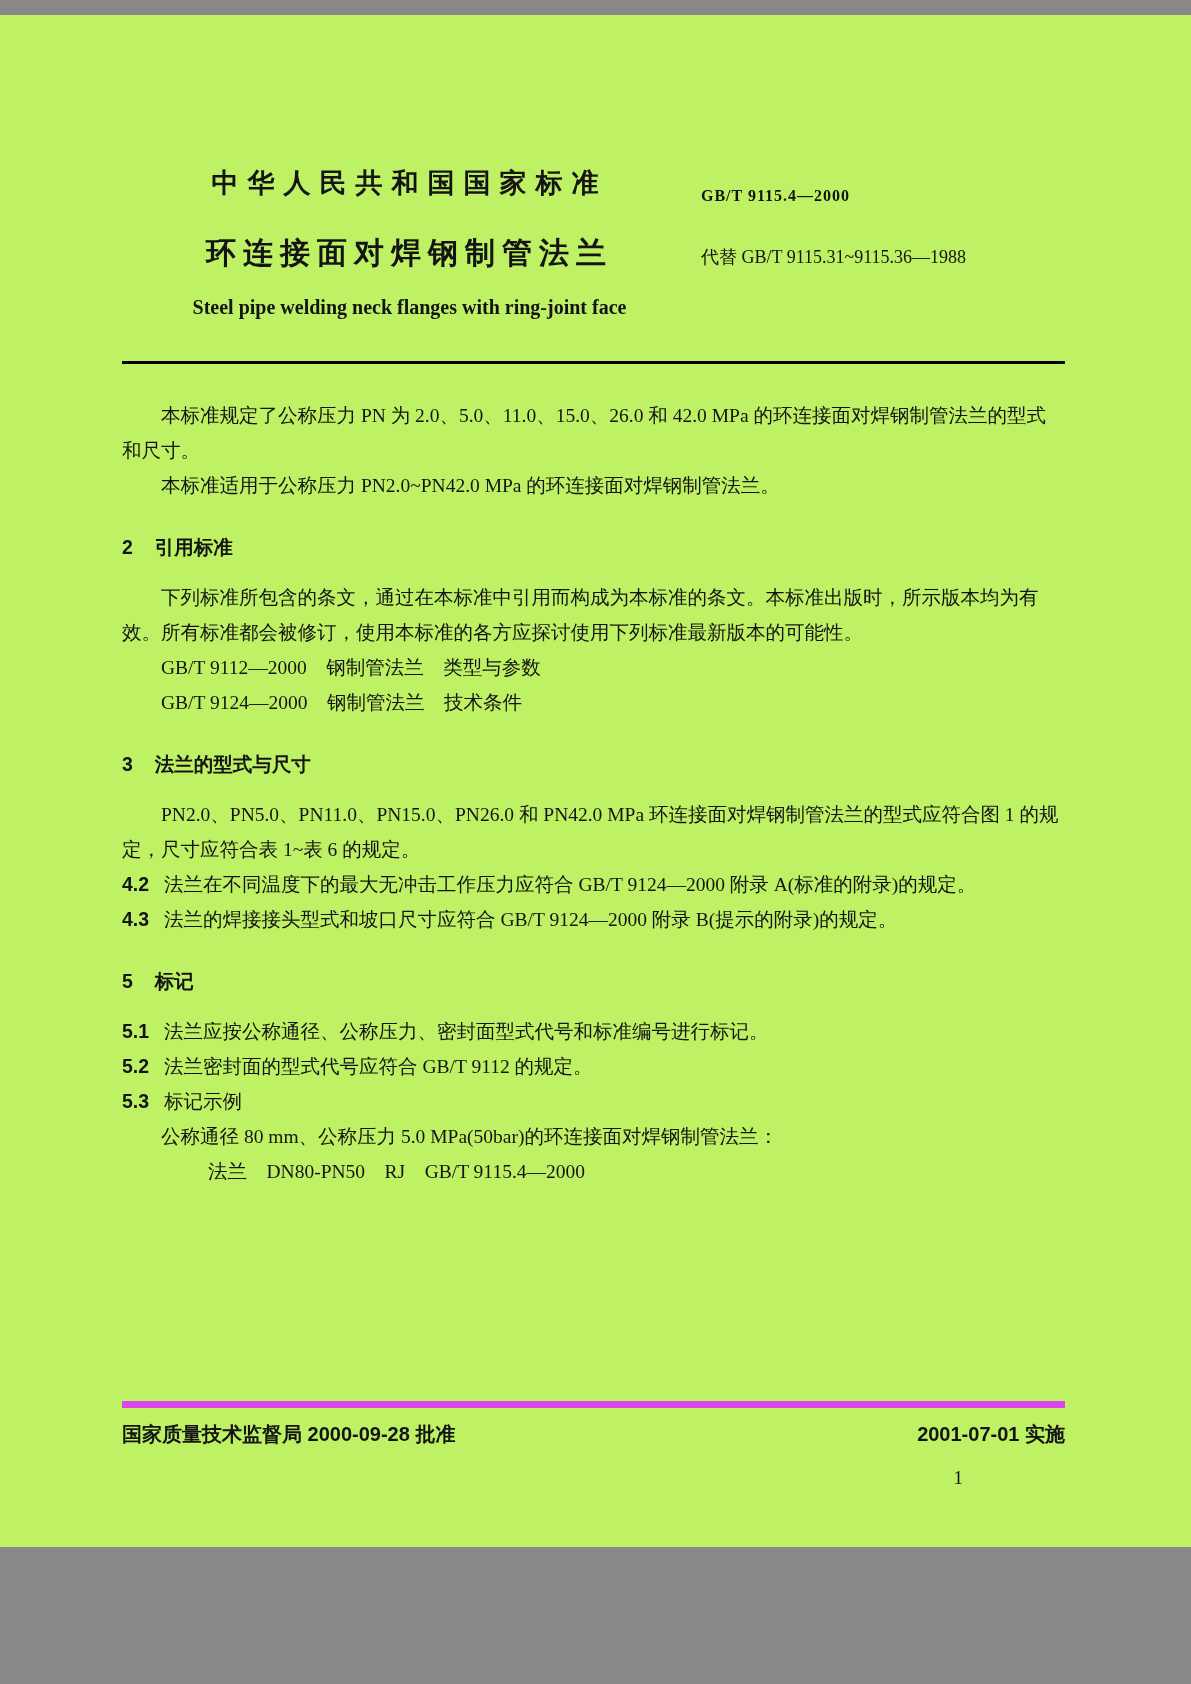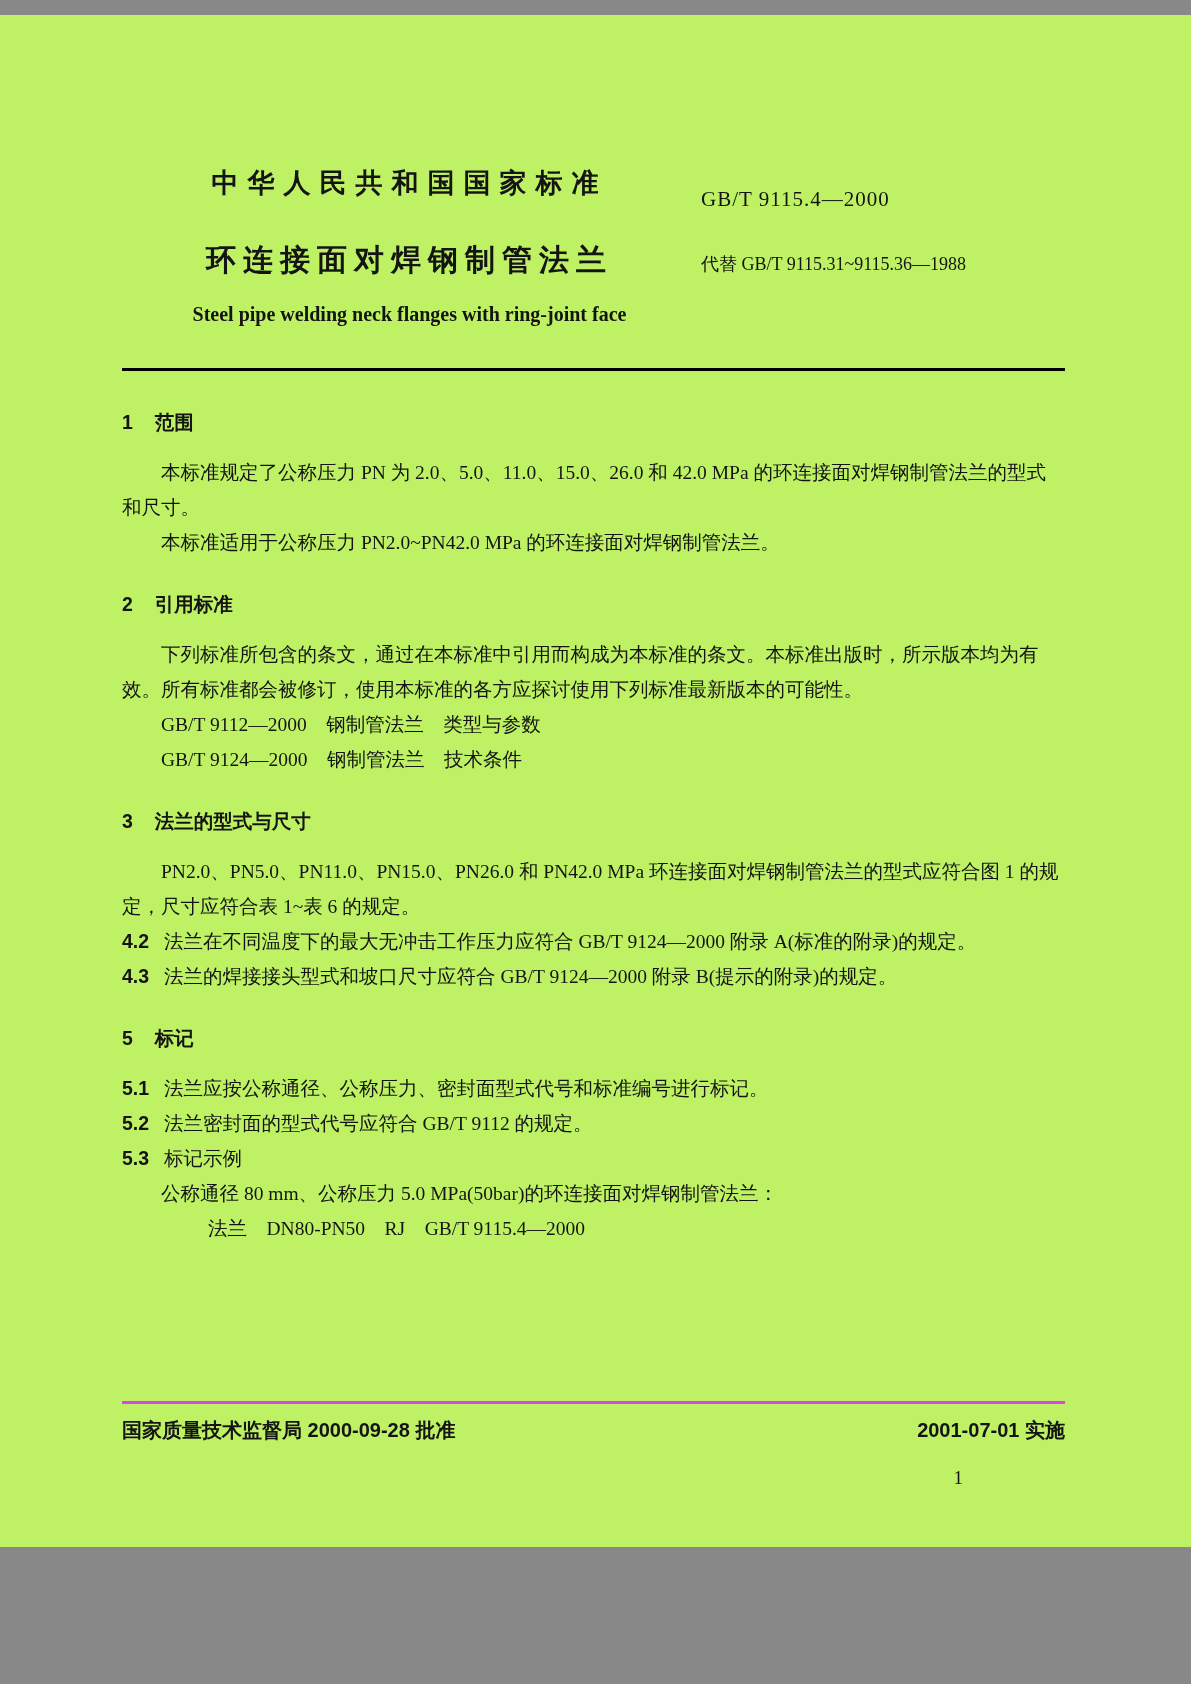--- a/index.html
+++ b/index.html
@@ -28,22 +28,22 @@
   .h-right { flex: 1; text-align: left; padding-left: 4px; }
 
   .std-label {
     font-size: 27px;
     font-weight: bold;
     letter-spacing: 9px;
     white-space: nowrap;
   }
   .std-code {
     padding-top: 22px;
-    font-size: 21px;
-    font-weight: normal;
+    font-size: 16px;
+    font-weight: bold;
     letter-spacing: 1px;
   }
   .row-title { margin-top: 28px; }
   .doc-title {
     font-size: 30px;
     font-weight: bold;
     letter-spacing: 7px;
     white-space: nowrap;
   }
   .supersedes {
@@ -87,21 +87,21 @@
     font-weight: bold;
     margin-right: 15px;
   }
 
   
   .footer {
     position: absolute;
     left: 122px;
     right: 126px;
     top: 1386px;
-    border-top: 3px solid #d946ef;
+    border-top: 7px solid #d946ef;
     padding-top: 13px;
     display: flex;
     justify-content: space-between;
     font-family: "Liberation Sans", "DejaVu Sans", sans-serif;
     font-weight: bold;
     font-size: 20px;
   }
   .page-num {
     position: absolute;
     right: 228px;
@@ -139,21 +139,20 @@
           <div class="english-title">Steel pipe welding neck flanges with ring-joint face</div>
         </div>
         <div class="h-right"></div>
       </div>
 
       <div class="head-rule"></div>
     </div>
 
     <div class="doc-body">
         <section>
-          <div class="section-heading"><span class="sec-num">1</span><span>范围</span></div>
           <p class="para">本标准规定了公称压力 PN 为 2.0、5.0、11.0、15.0、26.0 和 42.0 MPa 的环连接面对焊钢制管法兰的型式和尺寸。</p>
           <p class="para">本标准适用于公称压力 PN2.0~PN42.0 MPa 的环连接面对焊钢制管法兰。</p>
         </section>
         <section>
           <div class="section-heading"><span class="sec-num">2</span><span>引用标准</span></div>
           <p class="para">下列标准所包含的条文，通过在本标准中引用而构成为本标准的条文。本标准出版时，所示版本均为有效。所有标准都会被修订，使用本标准的各方应探讨使用下列标准最新版本的可能性。</p>
           <p class="ref">GB/T 9112—2000　钢制管法兰　类型与参数</p>
           <p class="ref">GB/T 9124—2000　钢制管法兰　技术条件</p>
         </section>
         <section>

